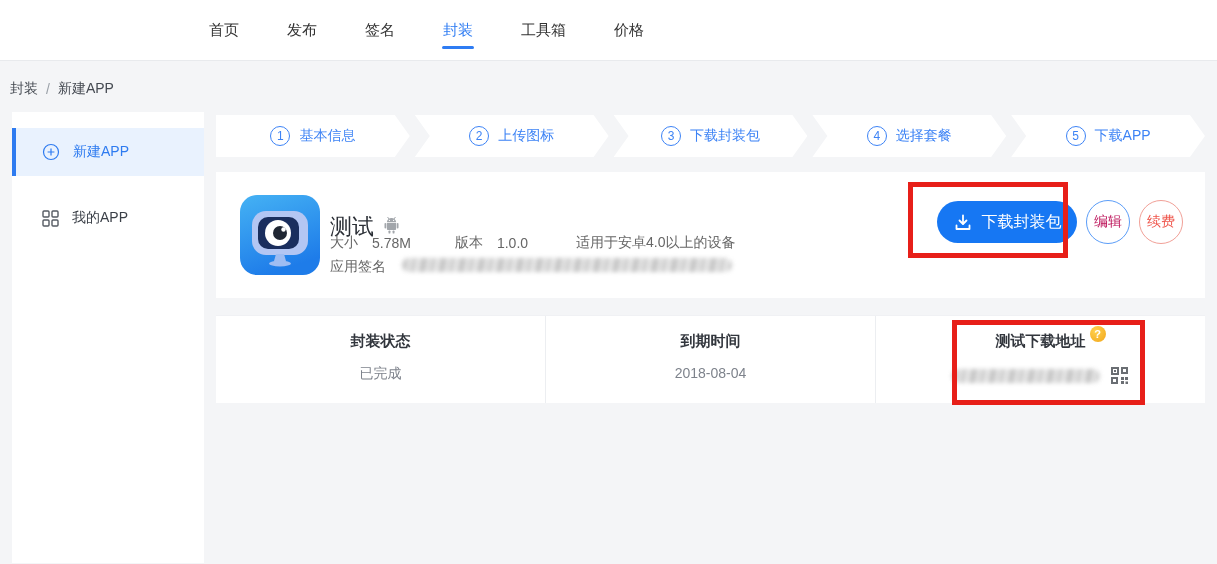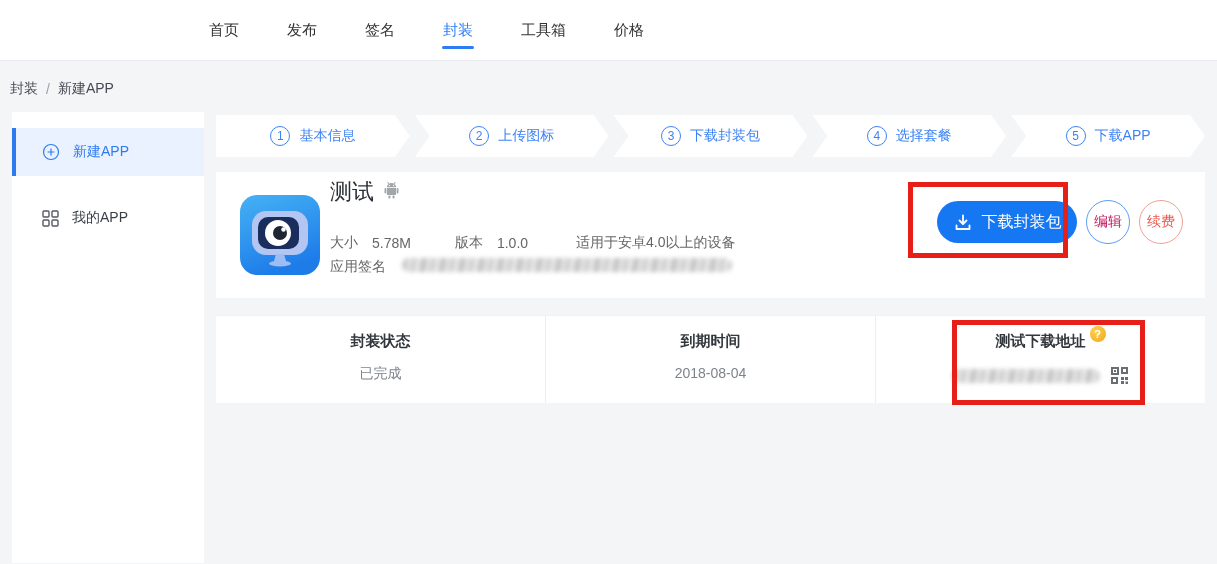--- a/index.html
+++ b/index.html
@@ -29,21 +29,21 @@
   .side-icon{display:flex;align-items:center;}
   
   .steps{position:absolute;left:216px;top:115px;width:989px;height:42px;display:flex;gap:5px;z-index:1;}
   .step{flex:1;background:#fff;display:flex;align-items:center;justify-content:center;gap:9px;color:#3d83f5;font-size:14px;cursor:pointer;}
   .step.head{clip-path:polygon(0 0,calc(100% - 15px) 0,100% 50%,calc(100% - 15px) 100%,0 100%);}
   .step.mid{clip-path:polygon(0 0,calc(100% - 15px) 0,100% 50%,calc(100% - 15px) 100%,0 100%,15px 50%);}
   .step-num{width:18px;height:18px;border:1px solid #3d83f5;border-radius:50%;display:flex;align-items:center;justify-content:center;font-size:12px;flex:none;}
   
   .card-app{position:absolute;left:216px;top:172px;width:989px;height:126px;background:#fff;z-index:1;}
   .app-icon{position:absolute;left:24px;top:23px;width:80px;height:80px;}
-  .app-title-row{position:absolute;left:114px;top:5px;display:flex;align-items:center;gap:9px;}
+  .app-title-row{position:absolute;left:114px;top:40px;display:flex;align-items:center;gap:9px;}
   .app-title{font-size:22px;color:#2b2f36;}
   .app-meta{position:absolute;left:114px;top:62px;display:flex;align-items:center;font-size:14px;color:#666;}
   .m-label{margin-right:14px;}
   .m-gap1{margin-right:44px;}
   .m-gap2{margin-right:48px;}
   .app-sig{position:absolute;left:114px;top:86px;display:flex;align-items:flex-start;gap:16px;font-size:14px;color:#666;}
   .blur-block{border-radius:7px;filter:blur(2px);opacity:.8;
     background:repeating-linear-gradient(100deg,#b9b9b9 0 6px,#dedede 6px 10px,#c6c6c6 10px 15px,#e6e6e6 15px 19px);}
   .blur-sig{width:330px;height:14px;}
   .blur-url{width:148px;height:14px;}

